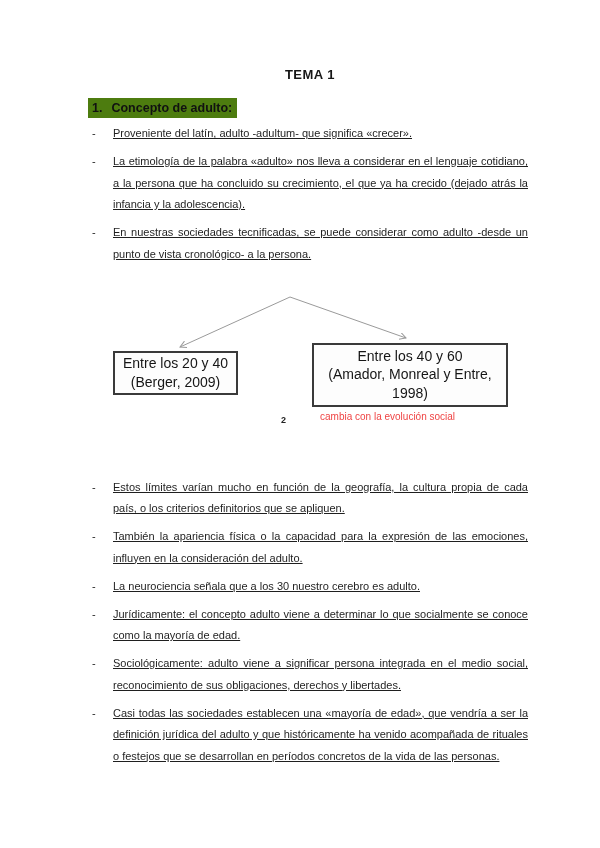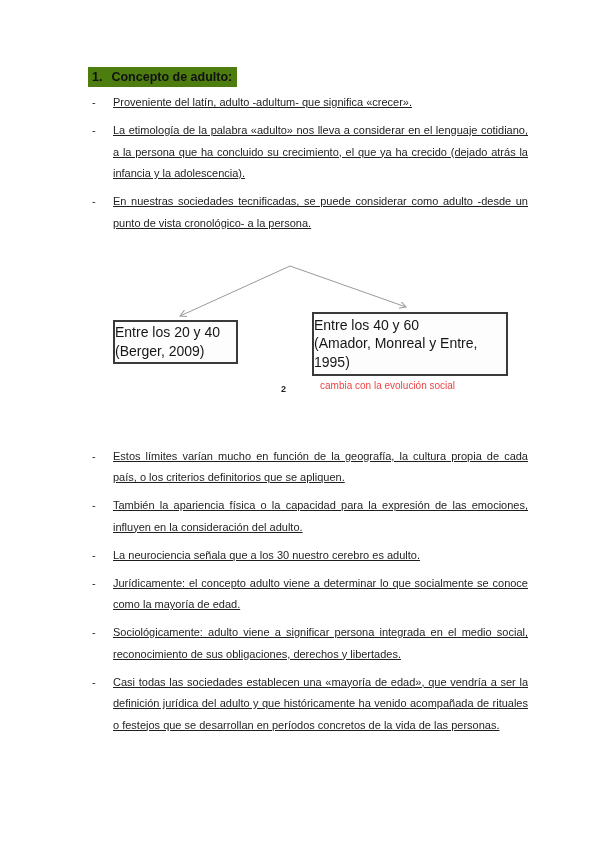--- a/index.html
+++ b/index.html
@@ -64,21 +64,21 @@
     left: 0; top: 0;
   }
   .dbox {
     position: absolute;
     box-sizing: border-box;
     border: 2px solid #3a3a3a;
     background: #fdfdfd;
     display: flex;
     flex-direction: column;
     justify-content: center;
-    text-align: left;
+    text-align: center;
     font-size: 14px;
     line-height: 18.5px;
     color: #161616;
   }
   .dbox.left  { left: 21px;  top: 79px; width: 125px; height: 44px; }
   .dbox.right { left: 220px; top: 71px; width: 196px; height: 64px; }
   .pagenum {
     position: absolute;
     left: 189px; top: 143px;
     font-size: 9px;
@@ -92,20 +92,21 @@
     color: #ef4444;
     white-space: nowrap;
   }
   .bullets.after { margin-top: 44px; }
 </style>
 </head>
 <body>
 
 <div class="page">
 
+  <h1 class="doc-title">TEMA 1</h1>
 
   <div class="section-heading">
     <span class="hl">
       <span class="num">1.</span><span>Concepto de adulto:</span>
     </span>
   </div>
 
   <ul class="bullets">
     <li class="bullet">
       <span class="dash">-</span>
@@ -133,21 +134,21 @@
     </svg>
 
     <div class="dbox left">
       <div>Entre los 20 y 40</div>
       <div>(Berger, 2009)</div>
     </div>
 
     <div class="dbox right">
       <div>Entre los 40 y 60</div>
       <div>(Amador, Monreal y Entre,</div>
-      <div>1995)</div>
+      <div>1998)</div>
     </div>
 
     <span class="pagenum">2</span>
     <span class="caption">cambia con la evolución social</span>
   </div>
 
   <ul class="bullets after">
     <li class="bullet">
       <span class="dash">-</span>
       <span class="btext">Estos límites varían mucho en función de la geografía, la cultura propia de cada país, o los criterios definitorios que se apliquen.</span>

